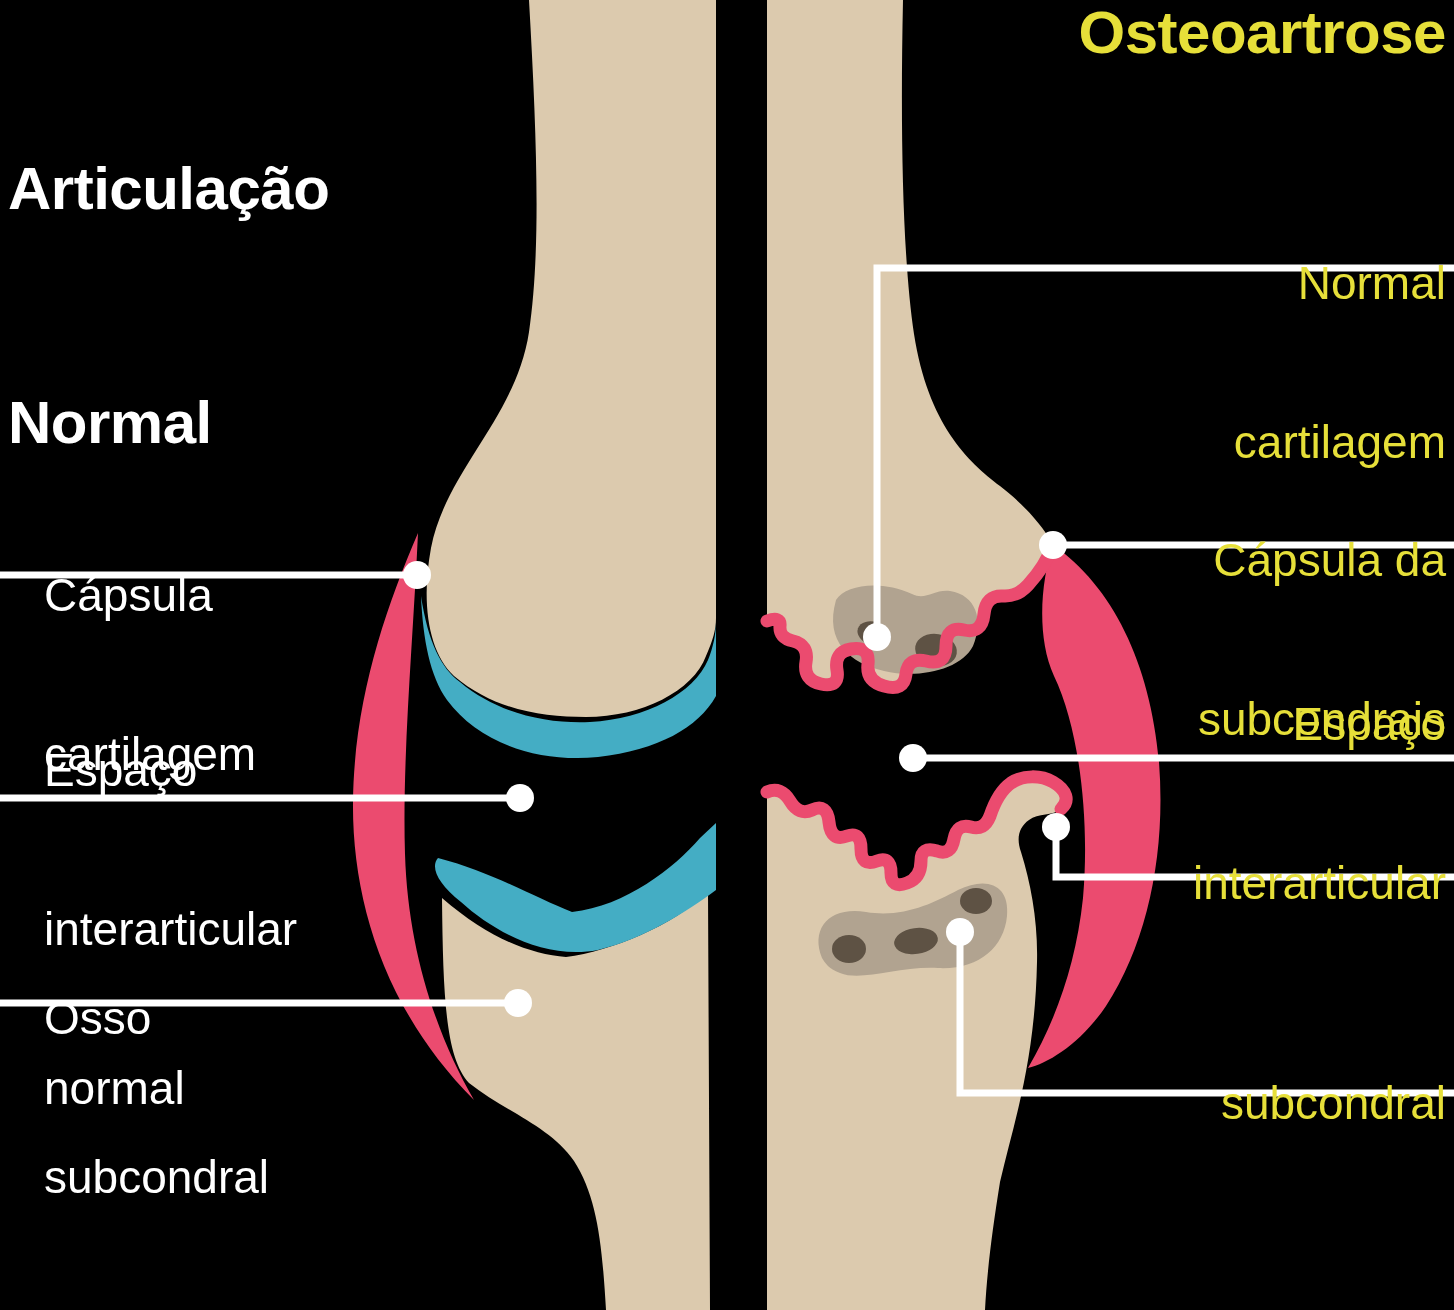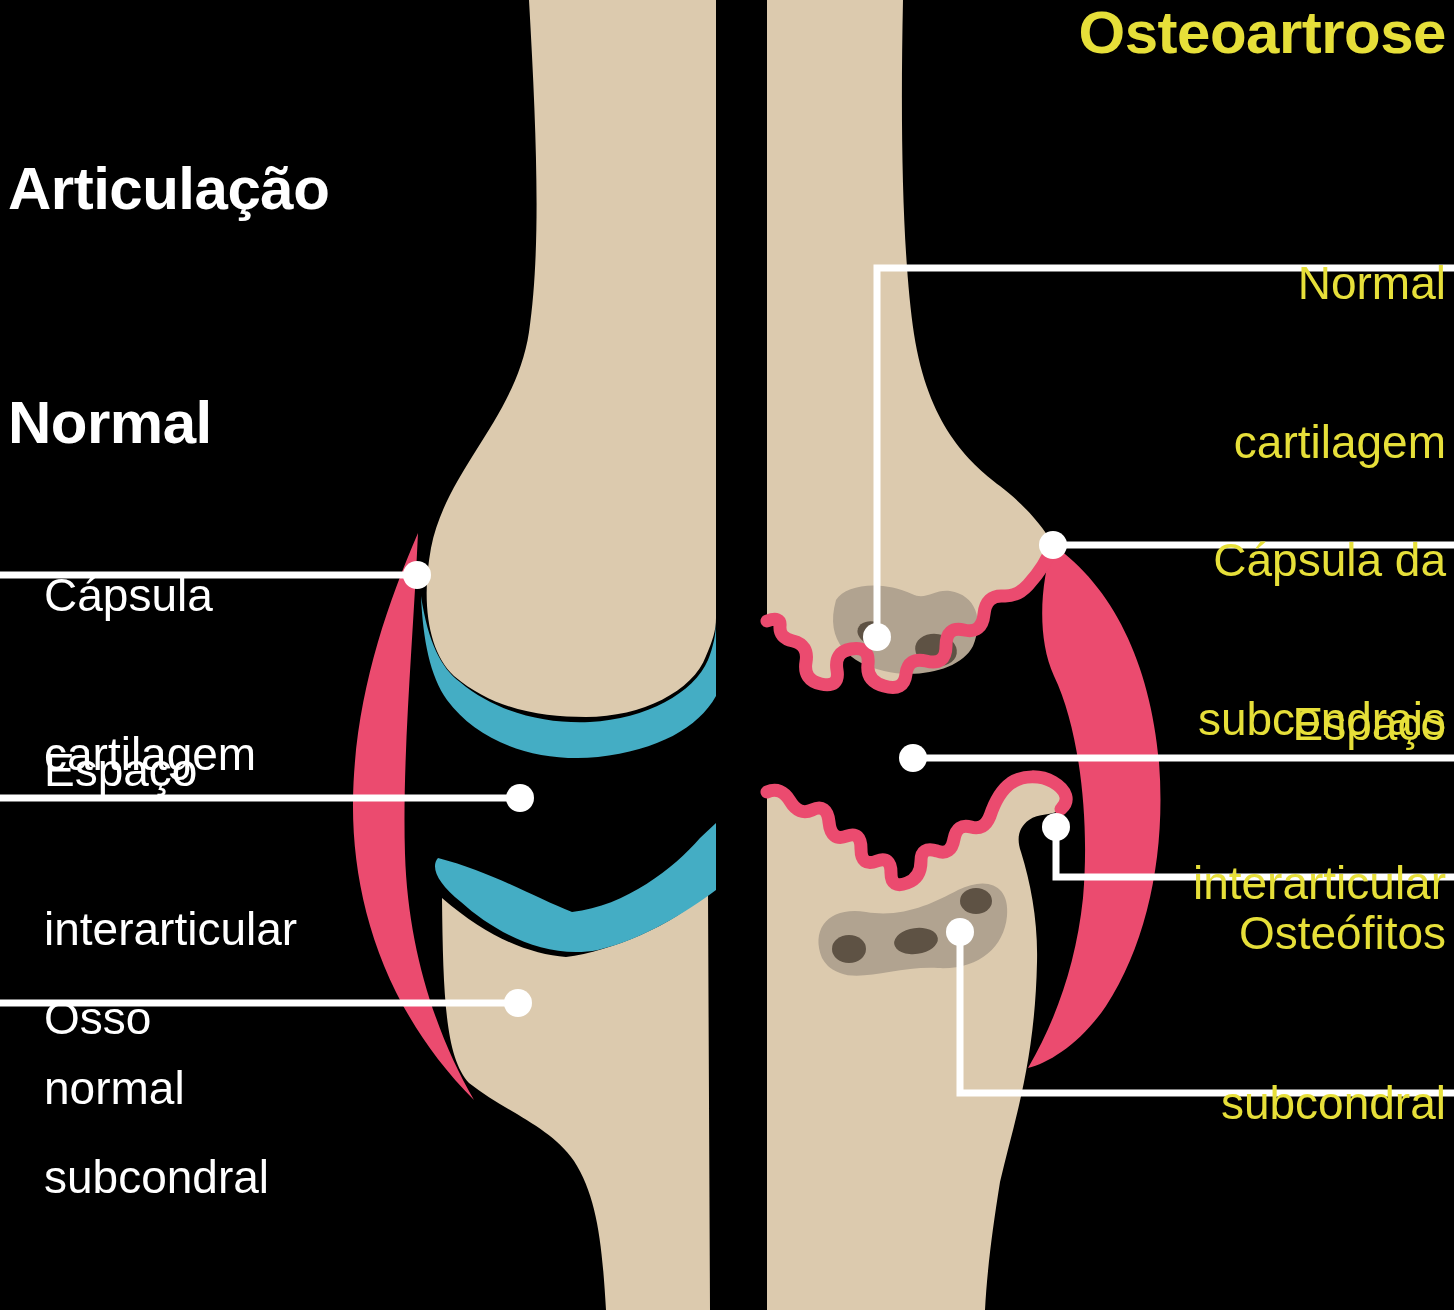--- a/index.html
+++ b/index.html
@@ -272,20 +272,17 @@
     <div>cartilagem</div>
   </div>
   <div class="label right" style="top:428px">
     <div>Cápsula da</div>
     <div>subcondrais</div>
   </div>
   <div class="label right" style="top:592px">
     <div>Espaço</div>
     <div>interarticular</div>
   </div>
-  <div class="label right" style="top:801px">
-    <div>Osteófitos</div>
-  </div>
   <div class="label right" style="top:971px">
     <div>subcondral</div>
   </div>
 
 </div>
 
 </body></html>

